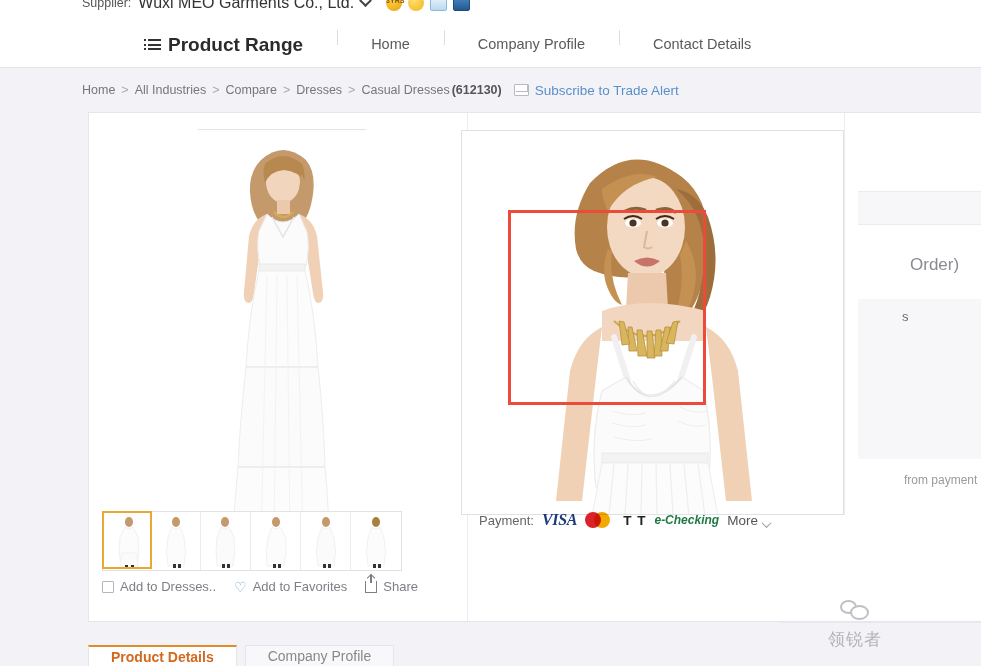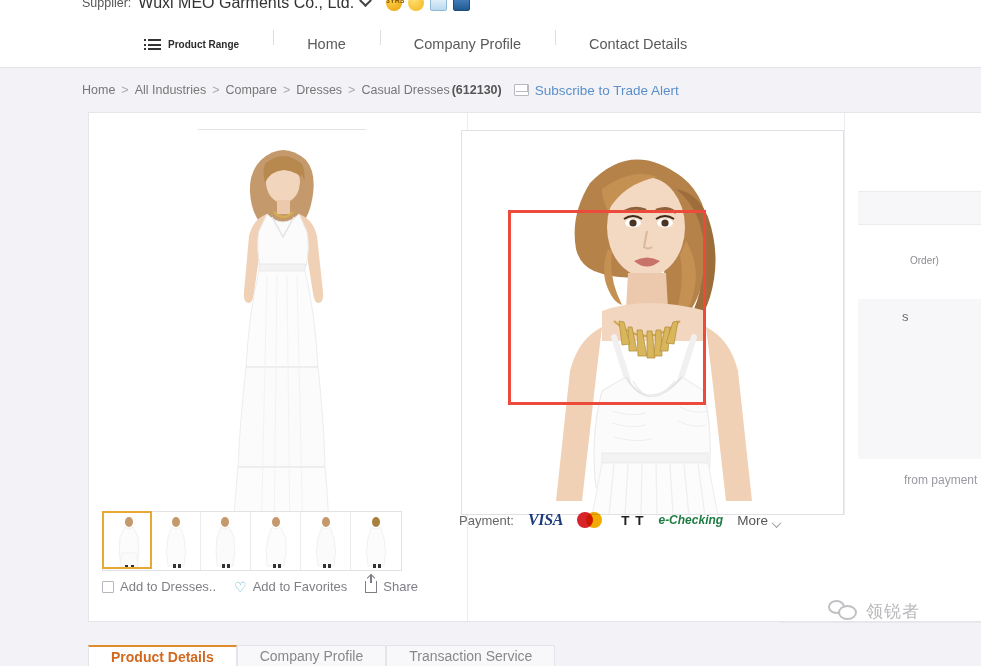--- a/index.html
+++ b/index.html
@@ -47,21 +47,21 @@
   .nav-items { display: flex; align-items: center; margin-left: 140px; }
   .nav-item {
     font-size: 14.5px; color: #5a5a5a; padding: 0 34px; position: relative;
     cursor: pointer; white-space: nowrap; line-height: 1;
   }
   .nav-item + .nav-item::before {
     content: ""; position: absolute; left: 0; top: -7px;
     width: 1px; height: 15px; background: #dcdce1;
   }
   .nav-item.primary {
-    font-weight: bold; color: #2b2b2b; font-size: 10px;
+    font-weight: bold; color: #2b2b2b; font-size: 19px;
     display: flex; align-items: center; gap: 7px; padding-left: 8px;
   }
   .list-icon { display: inline-flex; flex-direction: column; gap: 2.5px; width: 13px; }
   .list-icon i { display: block; height: 2px; background: #333; width: 100%; position: relative; }
   .list-icon i::before {
     content: ""; position: absolute; left: -4px; top: 0; width: 2px; height: 2px; background: #333;
   }
 
   
   .breadcrumb {
@@ -162,22 +162,22 @@
   
   .zoom-pane {
     position: absolute; left: 372px; top: 17px; width: 383px; height: 385px;
     border: 1px solid #e0e0e5; background: #fff; overflow: hidden;
   }
   .redbox {
     position: absolute; left: 507px; top: 209px; width: 198px; height: 195px;
     border: 3px solid #ec4b3c; z-index: 6; pointer-events: none;
   }
   .payment-row {
-    position: absolute; left: 352px; top: 390px; width: 460px; height: 34px;
-    display: flex; align-items: center; gap: 14px;
+    position: absolute; left: 372px; top: 390px; width: 460px; height: 34px;
+    display: flex; align-items: center; gap: 8px;
     font-size: 13px; color: #666; padding-left: 18px;
   }
   .pay-visa {
     font-family: "Liberation Serif", serif; font-weight: bold; font-style: italic;
     font-size: 16px; color: #1a3a7c; letter-spacing: -.3px;
   }
   .pay-mc { position: relative; width: 30px; height: 18px; }
   .pay-mc i, .pay-mc b {
     position: absolute; top: 1px; width: 16px; height: 16px; border-radius: 50%;
   }
@@ -195,45 +195,45 @@
 
   
   .card-right {
     position: absolute; left: 755px; top: 0; width: 320px; height: 100%;
     padding: 0; overflow: hidden;
   }
   .ri-box1 {
     position: absolute; left: 14px; top: 78px; width: 300px; height: 34px;
     background: #f7f7fa; border-top: 1px solid #ececf0; border-bottom: 1px solid #ececf0;
   }
-  .ri-order { position: absolute; left: 66px; top: 142px; font-size: 10px; color: #8a8a90; }
+  .ri-order { position: absolute; left: 66px; top: 142px; font-size: 17px; color: #8a8a90; }
   .ri-s { position: absolute; left: 58px; top: 196px; font-size: 13px; color: #6d6d74; }
   .ri-box2 {
     position: absolute; left: 14px; top: 186px; width: 300px; height: 160px; background: #f7f7fa;
   }
   .ri-deliv { position: absolute; left: 60px; top: 360px; font-size: 12px; color: #9a9aa2; white-space: nowrap; }
   .ri-divider { position: absolute; left: 0; top: 0; width: 1px; height: 402px; background: #ececf0; }
 
   
   .tabs {
-    position: absolute; left: 88px; top: 645px; display: flex; gap: 0; align-items: flex-end;
+    position: absolute; left: 88px; top: 645px; display: flex; gap: 8px; align-items: flex-end;
   }
   .tab {
     height: 21px; background: #f8f8fb; border: 1px solid #e4e4ea; border-bottom: none;
     display: flex; align-items: center; justify-content: center;
     font-size: 14px; color: #888; padding: 0 22px; cursor: pointer; overflow: hidden;
   }
   .tab.active {
     background: #fff; border-top: 2px solid #e08c2a; color: #d2691e; font-weight: bold;
   }
 
   
   .watermark {
     position: absolute; left: 828px; top: 600px;
-    display: flex; gap: 8px; opacity: .62;
+    display: flex; align-items: center; gap: 8px; opacity: .62; flex-direction: column;
   }
   .wm-text { font-size: 17px; color: #8d8d93; letter-spacing: 1px; }
   .wm-bubbles { position: relative; width: 30px; height: 20px; }
   .wm-b1, .wm-b2 {
     position: absolute; border-radius: 50%; background: #fff;
     border: 2px solid #9b9ba1;
   }
   .wm-b1 { left: 0; top: 0; width: 17px; height: 14px; }
   .wm-b2 { left: 10px; top: 5px; width: 19px; height: 15px; }
 
@@ -512,21 +512,20 @@
       <div class="ri-box2"></div>
       <div class="ri-order">Order)</div>
       <div class="ri-s">s</div>
       <div class="ri-deliv">from payment to delivery</div>
     </div>
   </div>
 
   <div class="tabs">
     <div class="tab active">Product Details</div>
     <div class="tab">Company Profile</div>
-    <div class="tab">Transaction Service</div>
   </div>
 
   <div class="hr-line"></div>
   <div class="watermark">
     <span class="wm-bubbles">
       <span class="wm-b1"></span>
         <span class="wm-b2"></span>
     </span>
     <span class="wm-text">领锐者</span>
   </div>

